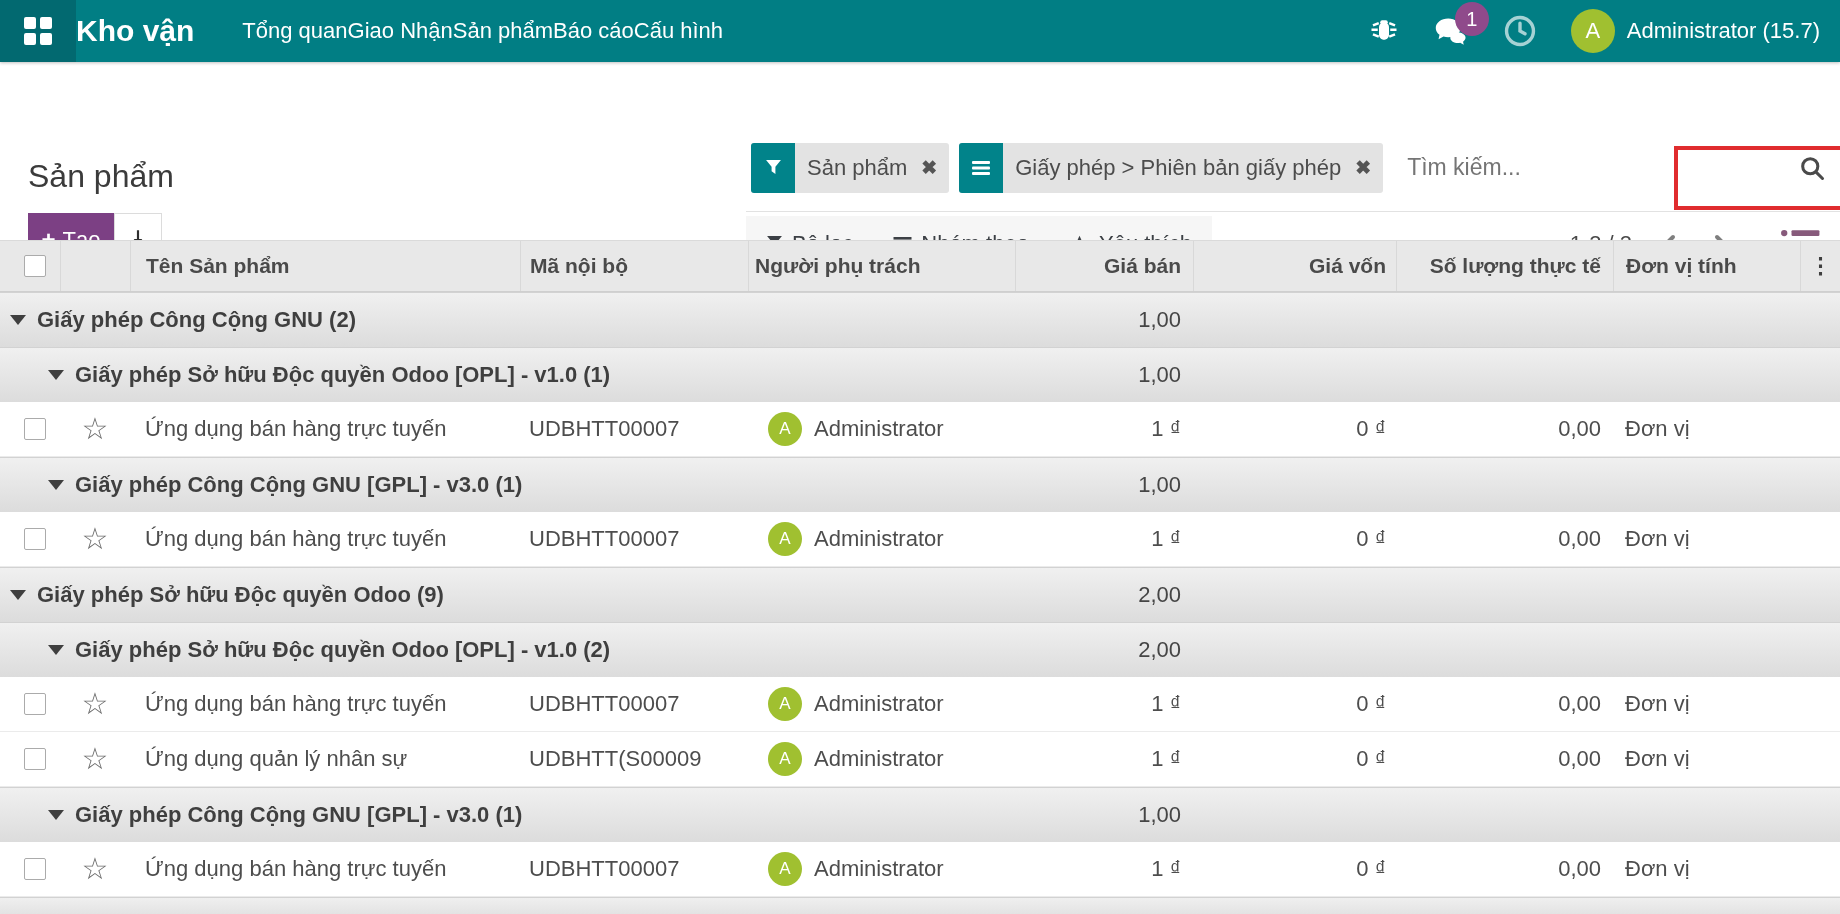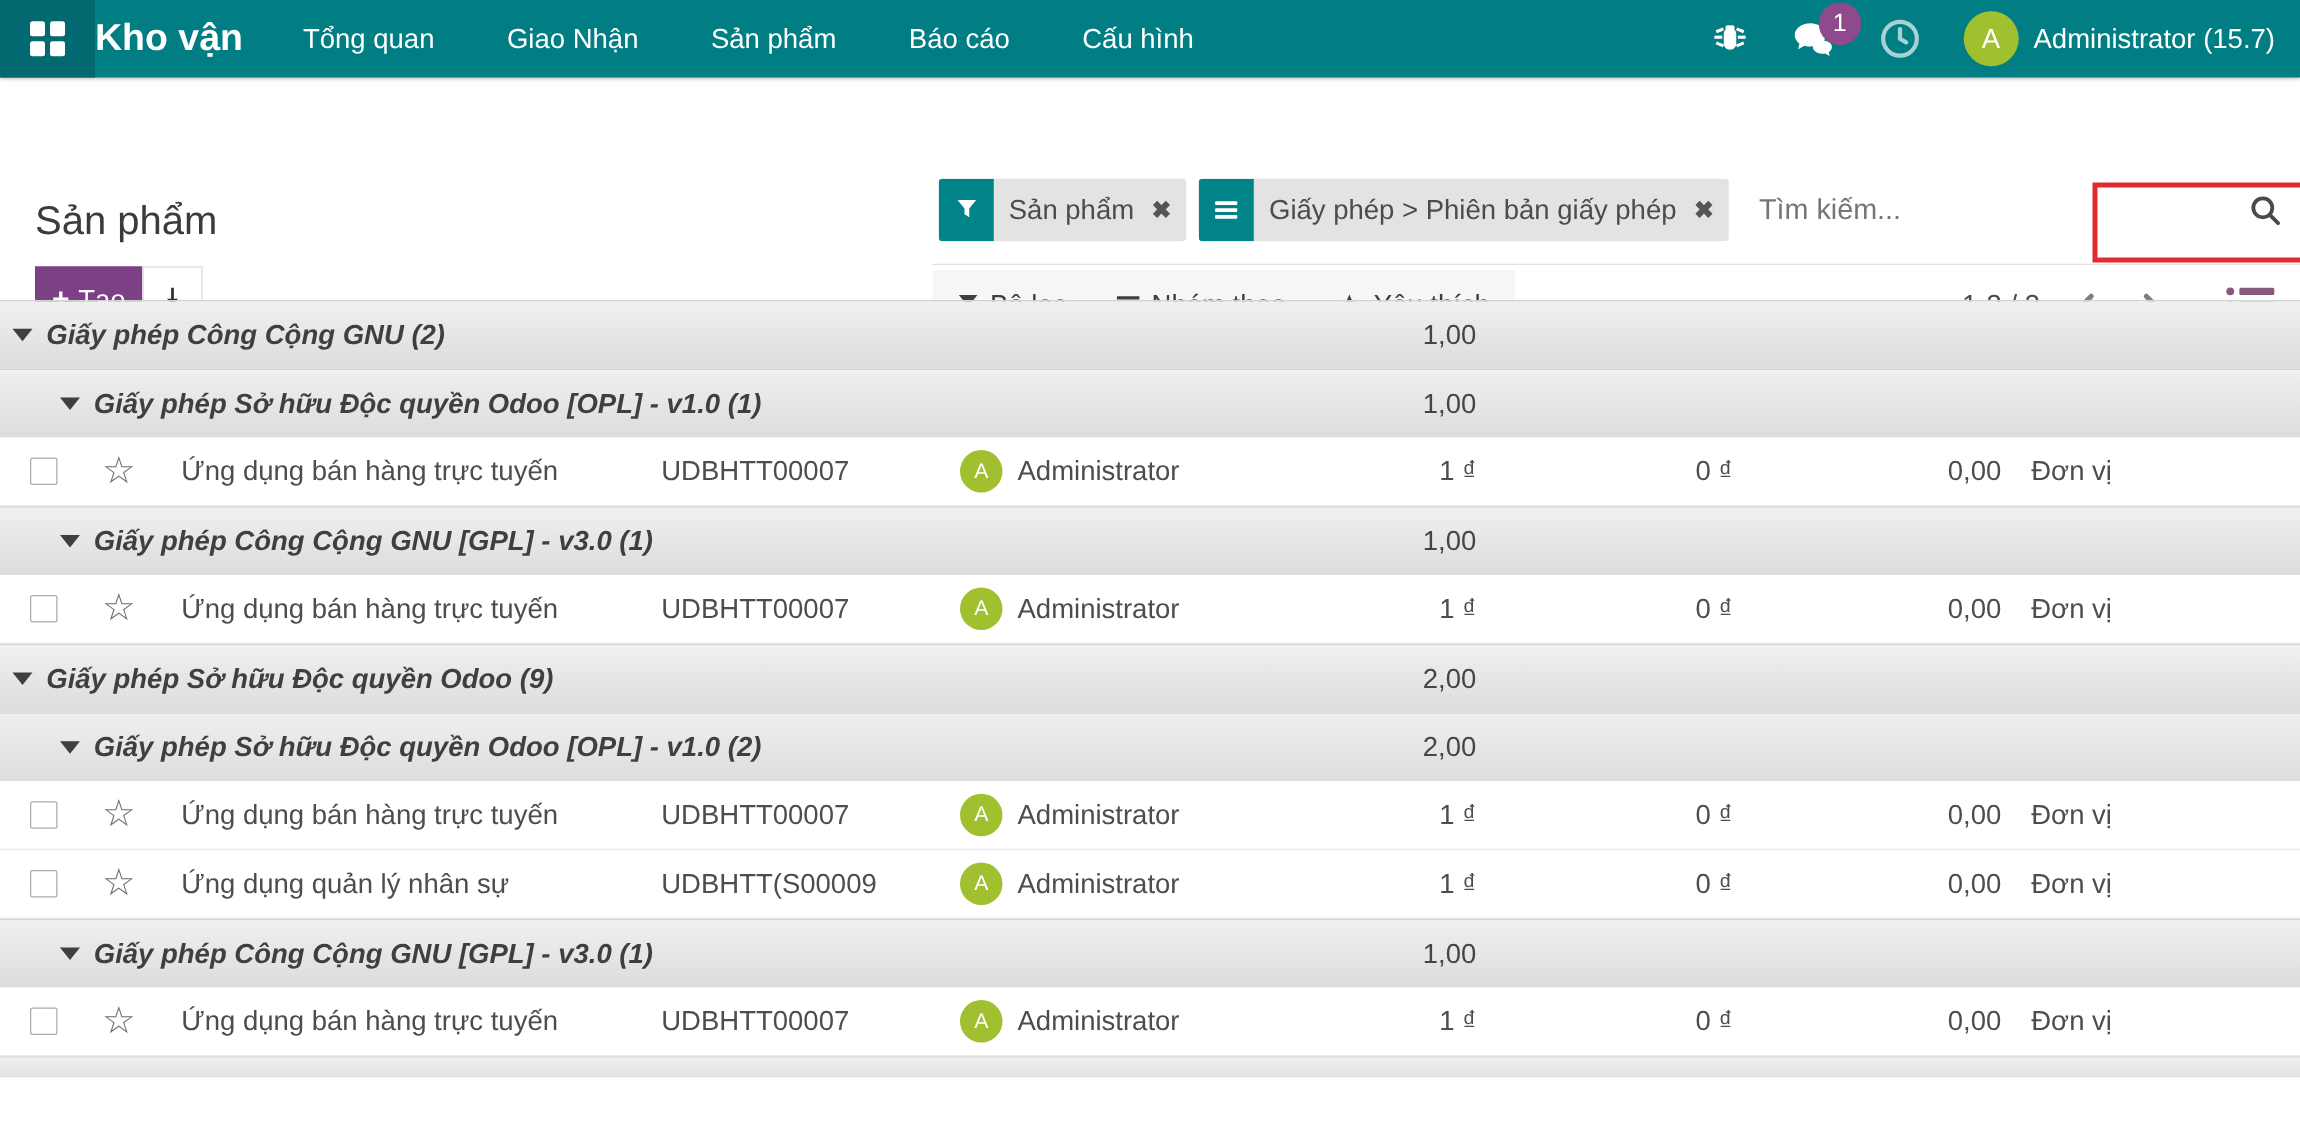--- a/index.html
+++ b/index.html
@@ -9,21 +9,21 @@
 
   
   .navbar { position:absolute; top:0; left:0; width:1840px; height:62px;
     background:#017e84; display:flex; align-items:center; color:#fff;
     box-shadow:0 1px 3px rgba(0,0,0,.25); z-index:5; }
   .apps-btn { width:76px; height:62px; background:#026970; display:flex;
     align-items:center; justify-content:center; cursor:pointer; }
   .grid-icon { display:grid; grid-template-columns:12px 12px; grid-template-rows:12px 12px; gap:4px; }
   .grid-icon span { background:#fff; border-radius:2px; }
   .brand { font-size:30px; font-weight:700; margin-right:48px; white-space:nowrap; }
-  .nav-menu { display:flex; align-items:center; gap:58px; font-size:22px; }
+  .nav-menu { display:flex; align-items:center; font-size:22px; }
   .nav-item { cursor:pointer; white-space:nowrap; }
   .nav-right { margin-left:auto; display:flex; align-items:center; gap:34px; padding-right:20px; }
   .nav-icon { position:relative; display:flex; align-items:center; cursor:pointer; }
   .badge { position:absolute; top:-12px; left:22px; min-width:34px; height:34px;
     background:#8f4a8b; border-radius:50%; display:flex; align-items:center;
     justify-content:center; font-size:20px; color:#fff; }
   .avatar-nav { width:44px; height:44px; border-radius:50%; background:#a0c030;
     display:flex; align-items:center; justify-content:center; font-size:22px;
     color:#fff; margin-right:12px; }
   .user-zone { display:flex; align-items:center; cursor:pointer; font-size:22px; }
@@ -87,21 +87,21 @@
   .c-price { width:178px; flex:none; text-align:right; padding-right:12px; justify-content:flex-end; }
   .c-cost  { width:203px; flex:none; text-align:right; padding-right:10px; justify-content:flex-end; }
   .c-qty   { width:217px; flex:none; text-align:right; padding-right:12px; justify-content:flex-end; }
   .c-uom   { width:187px; flex:none; padding-left:12px; }
   .c-menu  { flex:1; display:flex; align-items:center; justify-content:center; }
 
   .row { display:flex; align-items:center; height:55px; font-size:22px; color:#4d4d4d; }
   .row.data { background:#fff; border-bottom:1px solid #ebebeb; }
   .row.group { background:linear-gradient(180deg,#f0f0f0 0%,#dcdcdc 100%);
     border-top:1px solid #d2d2d2; font-weight:700; color:#3f3f3f; cursor:pointer; }
-  .g-left { width:1015px; flex:none; display:flex; align-items:center;font-style:italic; }
+  .g-left { width:1015px; flex:none; display:flex; align-items:center; }
   .lvl1 .g-left { padding-left:10px; }
   .lvl2 .g-left { padding-left:48px; }
   .caret { width:0; height:0; border-left:8px solid transparent; border-right:8px solid transparent;
     border-top:10px solid #3f3f3f; margin-right:11px; flex:none; }
   .group .c-price { font-weight:400; color:#454545; }
   .cb { width:22px; height:22px; background:#fff; border:1px solid #ababab;
     border-radius:2px; cursor:pointer; }
   .star-o { font-size:30px; color:#6e6e6e; cursor:pointer; line-height:1; }
   .avatar-sm { width:34px; height:34px; border-radius:50%; background:#a0c030;
     color:#fff; font-size:17px; display:flex; align-items:center; justify-content:center;
@@ -255,20 +255,36 @@
           <circle cx="3" cy="14" r="2.6"></circle>
             <rect x="9" y="11.6" width="23" height="4.8" rx="1"></rect>
           <circle cx="3" cy="23" r="2.6"></circle>
             <rect x="9" y="20.6" width="23" height="4.8" rx="1"></rect>
         </svg>
       </span>
     </div>
   </div>
 
   <div class="table">
+    <div class="thead">
+      <span class="c-check">
+          <span class="cb"></span>
+        </span>
+      <span class="c-star"></span>
+      <span class="c-name">Tên Sản phẩm</span>
+      <span class="c-code">Mã nội bộ</span>
+      <span class="c-user">Người phụ trách</span>
+      <span class="c-price num">Giá bán</span>
+      <span class="c-cost num">Giá vốn</span>
+      <span class="c-qty num">Số lượng thực tế</span>
+      <span class="c-uom">Đơn vị tính</span>
+      <span class="c-menu">
+          <span class="kebab">⋮</span>
+        </span>
+    </div>
 
     <div class="row group lvl1">
       <span class="g-left">
           <span class="caret"></span>
           <span>Giấy phép Công Cộng GNU (2)</span>
         </span>
       <span class="c-price">1,00</span>
       <span class="c-cost"></span>
         <span class="c-qty"></span>
         <span class="c-uom"></span>

